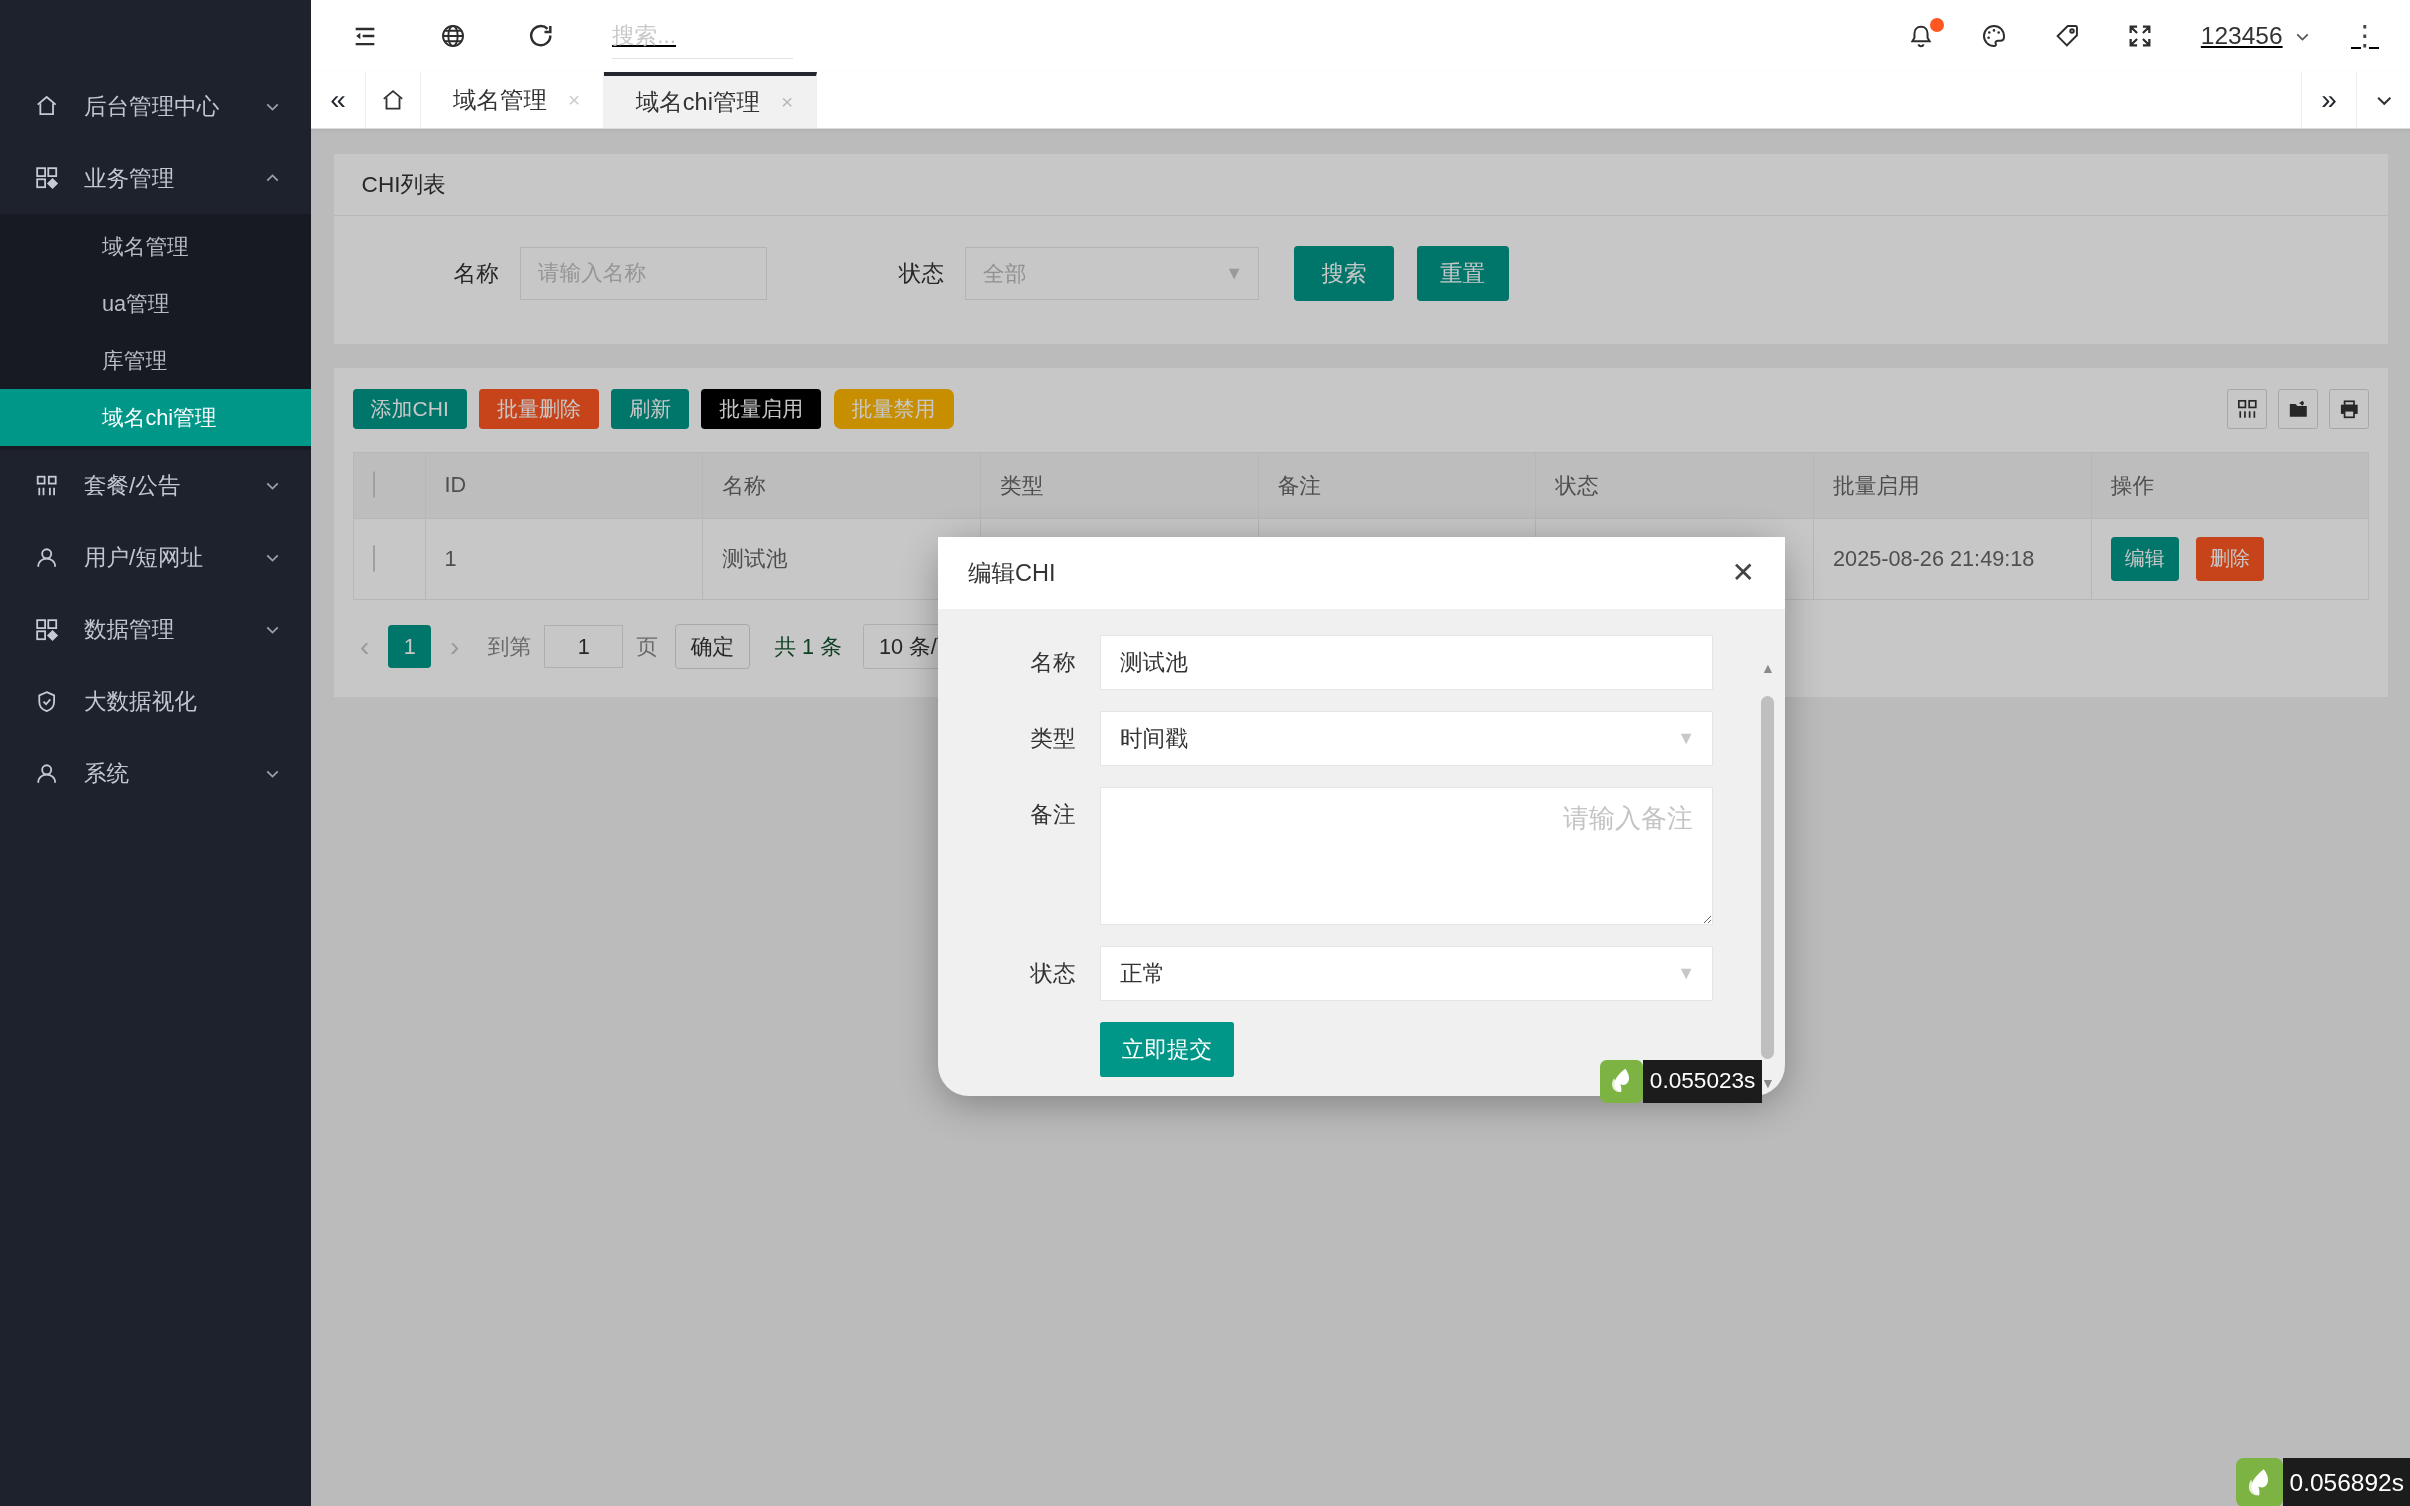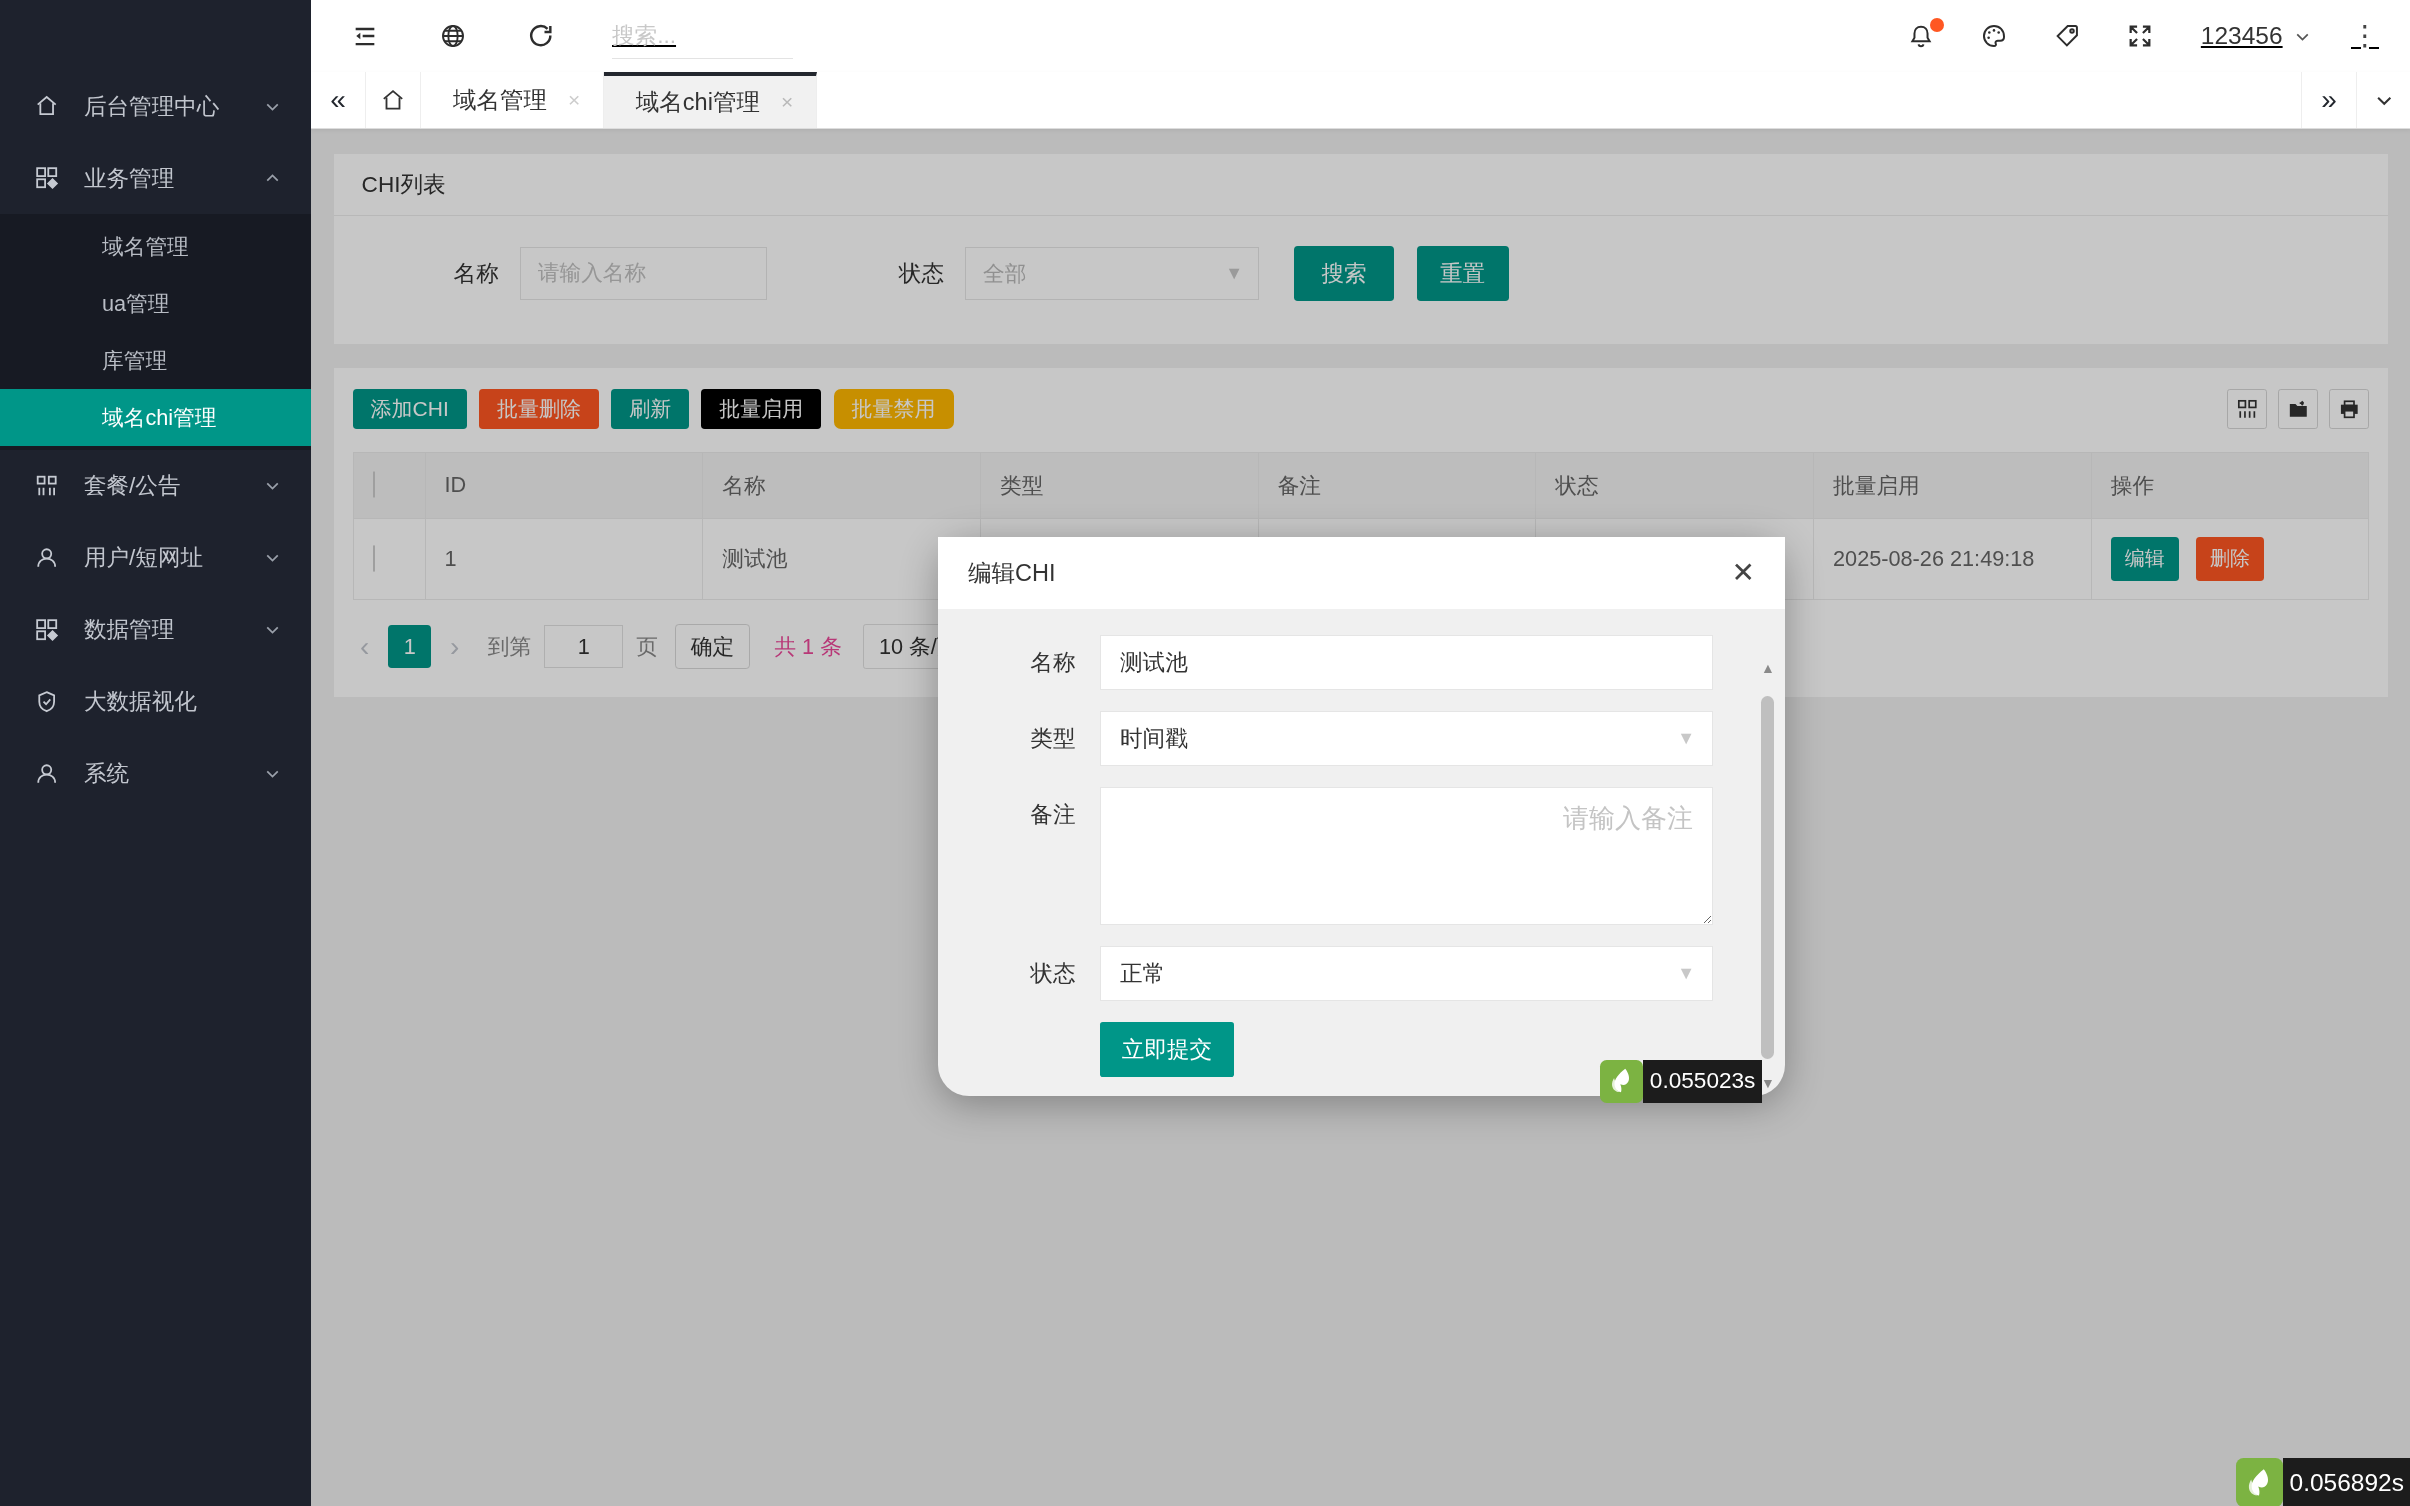--- a/index.html
+++ b/index.html
@@ -100,21 +100,21 @@
   .pager { display:flex; align-items:center; margin-top:24.5px; font-size:21.7px; color:#666; }
   .pg-arrow { color:#c0c4cc; font-size:28px; padding:0 7.5px; cursor:pointer; }
   .pg-num { width:43px; height:43px; background:#009688; color:#fff; border-radius:3.8px;
     display:flex; align-items:center; justify-content:center; margin:0 11.3px; cursor:pointer; }
   .pg-goto { margin-left:21px; color:#888; }
   .pg-input { width:79px; height:43px; border:0.9px solid #e0e0e0; text-align:center;
     margin:0 13px; font-size:21.7px; color:#333; outline:none; }
   .pg-page { color:#888; }
   .pg-ok { margin-left:17px; width:75px; height:45px; background:#fff; border:0.9px solid #d9d9d9;
     border-radius:3.8px; font-size:21.7px; color:#333; cursor:pointer; font-family:inherit; }
-  .pg-total { margin-left:24.5px; color:#ec4899; }
+  .pg-total { margin-left:24.5px; color:#14532d; }
   .pg-size { margin-left:21px; height:45px; border:0.9px solid #e0e0e0; border-radius:2.8px;
     display:flex; align-items:center; padding:0 15px; cursor:pointer; color:#333; }
   .pg-size .caret { margin-left:13px; font-size:14px; color:#555; }
 
   
   .overlay { position:absolute; left:311px; top:129px; right:0; bottom:0;
     background:rgba(0,0,0,.22); z-index:50; }
   .modal { position:absolute; left:938px; top:537px; width:847px; height:559px;
     background:#f0f0f0; z-index:100; box-shadow:0 7.5px 38px rgba(0,0,0,.3);border-radius:31px; }
   .modal-head { height:72px; background:#fff; display:flex; align-items:center;

